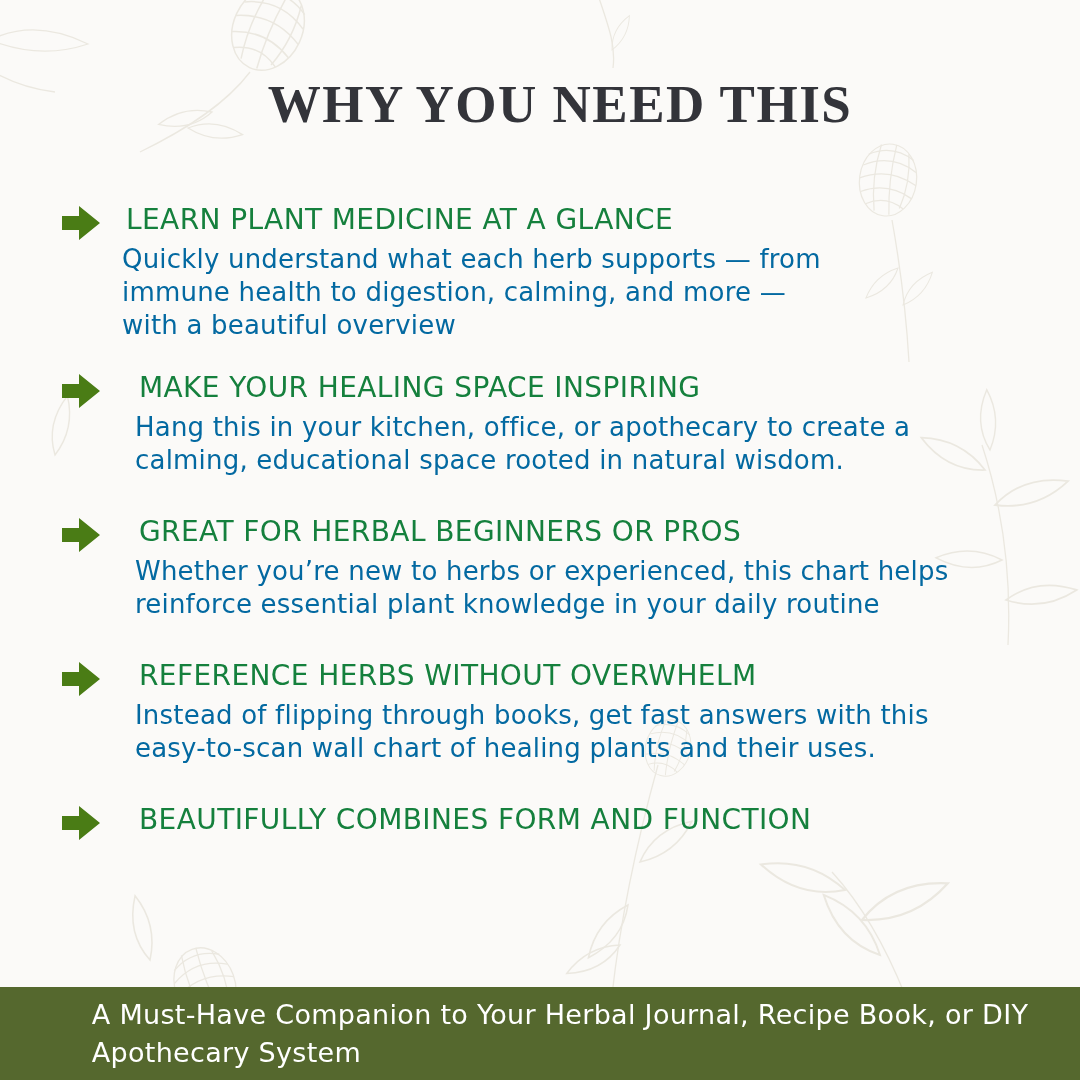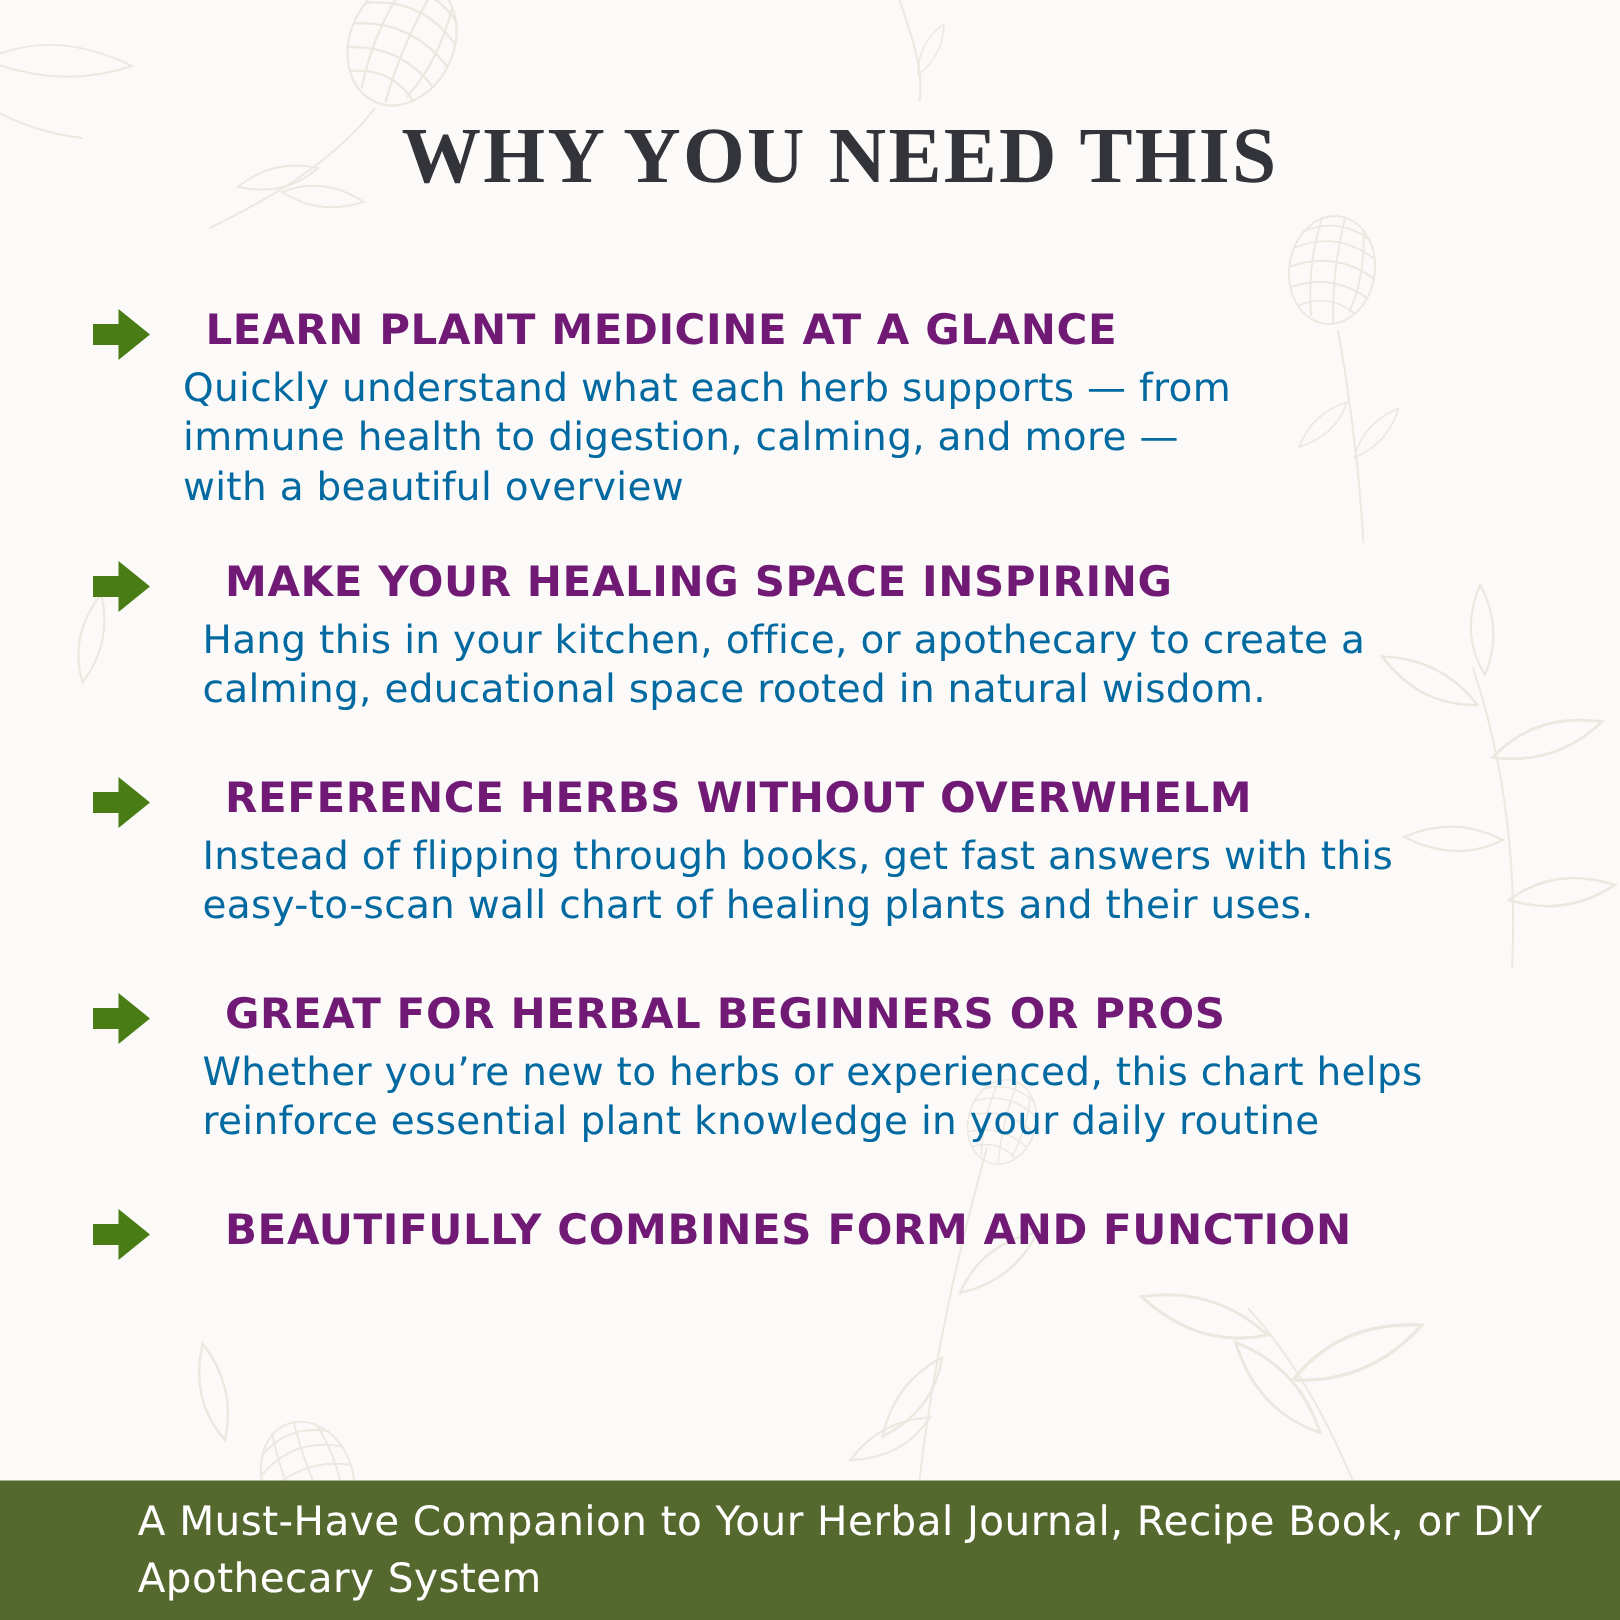--- a/index.html
+++ b/index.html
@@ -20,23 +20,23 @@
     font-weight: 700; font-size: 53px; letter-spacing: 1.5px;
     color: #33343a; z-index: 1; margin: 0;
   }
 
   .benefits { position: absolute; top: 203px; left: 62px; width: 900px; z-index: 1; }
   .benefit { display: flex; margin-bottom: 38px; }
   .benefit.first { margin-bottom: 29px; }
   .arrow-col { flex: 0 0 60px; padding-top: 3px; }
   .benefit:not(.first) .content { margin-left: 13px; }
   .benefit-heading {
-    margin: 0 0 7px 15px;
-    font-size: 28px; font-weight: bold; letter-spacing: 0.4px;
-    color: #701a75; font-family: "DejaVu Sans", sans-serif;
+    margin: 0 0 7px 4px;
+    font-size: 28px; font-weight: normal; letter-spacing: 0.4px;
+    color: #15803d; font-family: "DejaVu Sans", sans-serif;
   }
   .benefit-body {
     font-size: 26px; line-height: 33px; letter-spacing: 0.2px;
     color: #0369a1; white-space: pre-line;
   }
 
   .footer {
     position: absolute; left: 0; right: 0; bottom: 0; height: 93px;
     background: #55682e; color: #ffffff; z-index: 2;
     display: flex; align-items: center; justify-content: center;
@@ -135,36 +135,36 @@
       </div>
     </div>
 
     <div class="benefit">
       <div class="arrow-col">
         <svg width="38" height="34" viewBox="0 0 38 34">
             <polygon points="0,10 17,10 17,0 38,17 17,34 17,24 0,24" fill="#4a7c15"></polygon>
           </svg>
       </div>
       <div class="content">
-        <h2 class="benefit-heading">REFERENCE HERBS WITHOUT OVERWHELM</h2>
-        <div class="benefit-body">Instead of flipping through books, get fast answers with this
-easy-to-scan wall chart of healing plants and their uses.</div>
+        <h2 class="benefit-heading">GREAT FOR HERBAL BEGINNERS OR PROS</h2>
+        <div class="benefit-body">Whether you’re new to herbs or experienced, this chart helps
+reinforce essential plant knowledge in your daily routine</div>
       </div>
     </div>
 
     <div class="benefit">
       <div class="arrow-col">
         <svg width="38" height="34" viewBox="0 0 38 34">
             <polygon points="0,10 17,10 17,0 38,17 17,34 17,24 0,24" fill="#4a7c15"></polygon>
           </svg>
       </div>
       <div class="content">
-        <h2 class="benefit-heading">GREAT FOR HERBAL BEGINNERS OR PROS</h2>
-        <div class="benefit-body">Whether you’re new to herbs or experienced, this chart helps
-reinforce essential plant knowledge in your daily routine</div>
+        <h2 class="benefit-heading">REFERENCE HERBS WITHOUT OVERWHELM</h2>
+        <div class="benefit-body">Instead of flipping through books, get fast answers with this
+easy-to-scan wall chart of healing plants and their uses.</div>
       </div>
     </div>
 
     <div class="benefit">
       <div class="arrow-col">
         <svg width="38" height="34" viewBox="0 0 38 34">
             <polygon points="0,10 17,10 17,0 38,17 17,34 17,24 0,24" fill="#4a7c15"></polygon>
           </svg>
       </div>
       <div class="content">

